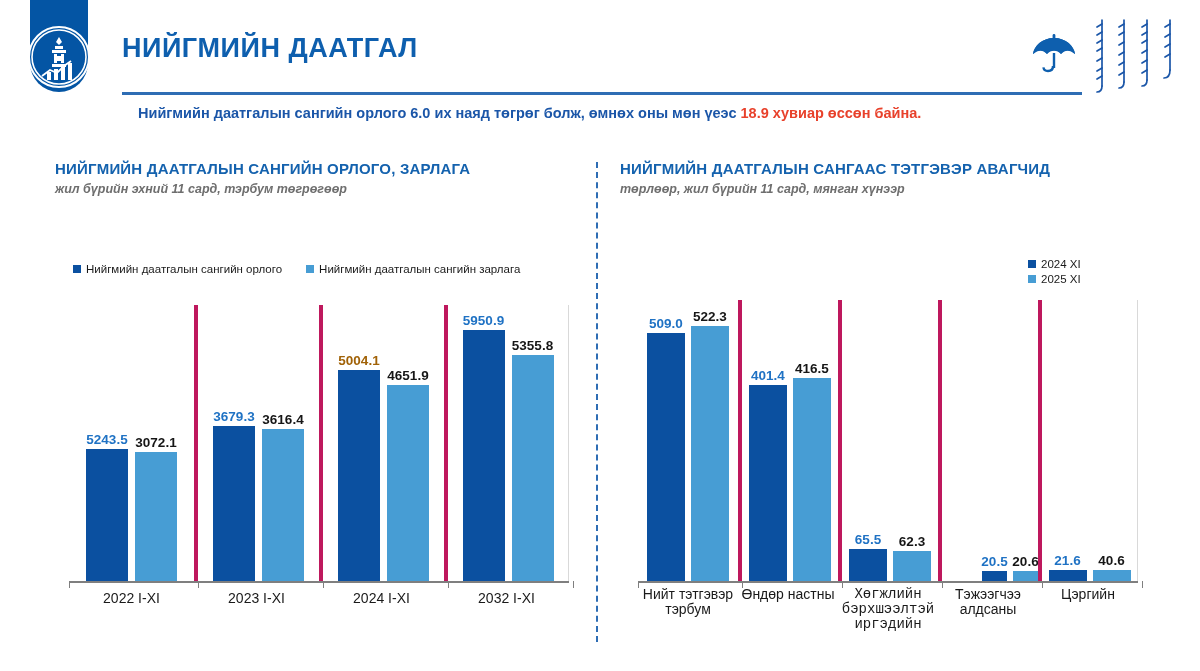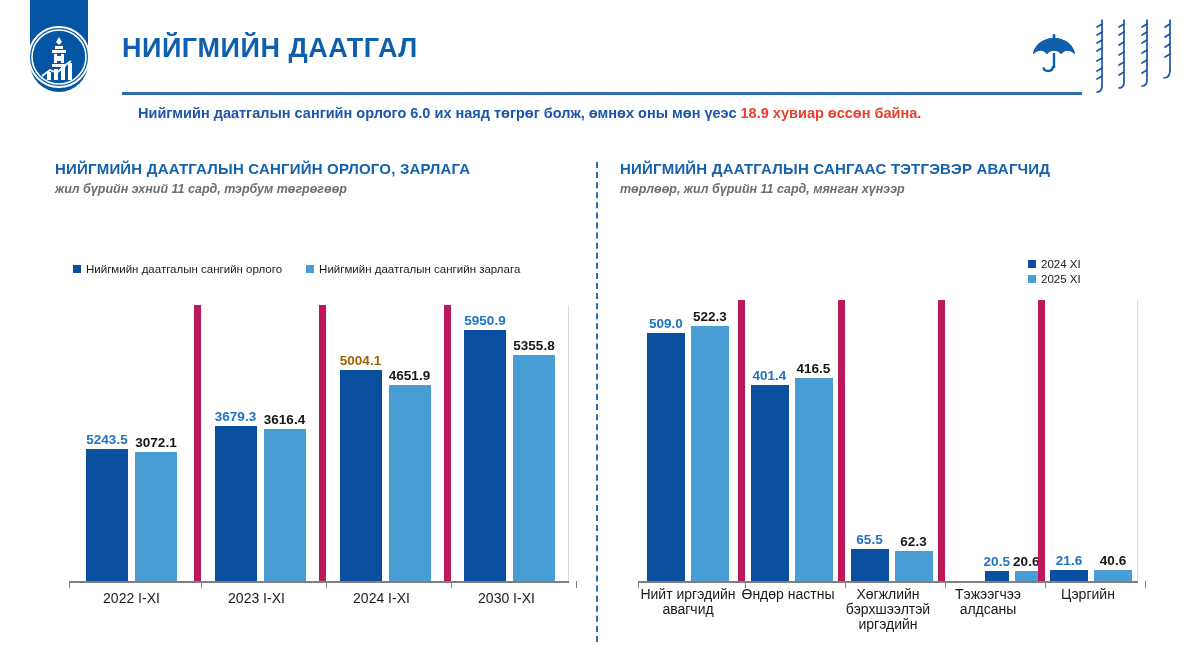--- a/index.html
+++ b/index.html
@@ -85,21 +85,21 @@
     border-bottom:2px solid #7F7F7F;
   }
   #plot-left  { left:14px;  top:145px; width:500px; height:278px; }
   #plot-right { left:18px;  top:140px; width:500px; height:283px; }
 
   .group {
     position:absolute; bottom:0; top:0;
     display:flex; align-items:flex-end; justify-content:center;
     gap:6px;
   }
-  .group.sep { border-left:7px solid #be185d; }
+  .group.sep { border-left:4px solid #be185d; }
   .group.sep-last { border-right:1px solid #D9D9D9; }
 
   .bar-wrap { position:relative; display:flex; flex-direction:column;
               align-items:center; justify-content:flex-end; height:100%; }
   .bar { width:100%; }
   .bar.s1 { background:#0B50A0; }
   .bar.s2 { background:#479DD4; }
 
   .val {
     position:absolute; bottom:100%; margin-bottom:2px;
@@ -245,21 +245,21 @@
           <div class="val s2" style="color: rgb(22, 22, 22); bottom: 225.593px;">5355.8</div>
         </div>
         <div class="tick" style="left: 0px;"></div>
         <div class="tick" style="left: 125px;"></div>
       </div>
     </div>
   <div class="xlabels" id="xlabels-left">
       <div class="xlabel" style="width: 125px;">2022 I-XI</div>
       <div class="xlabel" style="width: 125px;">2023 I-XI</div>
       <div class="xlabel" style="width: 125px;">2024 I-XI</div>
-      <div class="xlabel" style="width: 125px;">2030 I-XI</div>
+      <div class="xlabel" style="width: 125px;">2032 I-XI</div>
     </div>
 </div>
 
 <div class="panel" id="panel-right">
   <div class="panel-title">НИЙГМИЙН ДААТГАЛЫН САНГААС ТЭТГЭВЭР АВАГЧИД</div>
   <div class="panel-subtitle">төрлөөр, жил бүрийн 11 сард, мянган хүнээр</div>
 
   <div class="legend" id="legend-right">
     <div class="legend-item">
       <span class="legend-swatch" style="background:#0B50A0"></span>
@@ -323,19 +323,19 @@
         </div>
         <div class="bar-wrap" style="width: 38px;">
           <div class="bar s2" style="height: 11.1248px; background: rgb(71, 157, 212);"></div>
           <div class="val s2" style="color: rgb(22, 22, 22); bottom: 11.1248px;">40.6</div>
         </div>
         <div class="tick" style="left: 0px;"></div>
         <div class="tick" style="left: 100px;"></div>
       </div>
     </div>
   <div class="xlabels" id="xlabels-right">
-      <div class="xlabel" style="width: 100px;">Нийт иргэдийн авагчид</div>
+      <div class="xlabel" style="width: 100px;">Нийт тэтгэвэр тэрбум</div>
       <div class="xlabel" style="width: 100px;">Өндөр настны</div>
-      <div class="xlabel" style="width: 100px;">Хөгжлийн бэрхшээлтэй иргэдийн</div>
+      <div class="xlabel" style="width: 100px; font-family: Liberation Mono, monospace;">Хөгжлийн бэрхшээлтэй иргэдийн</div>
       <div class="xlabel" style="width: 100px;">Тэжээгчээ алдсаны</div>
       <div class="xlabel" style="width: 100px;">Цэргийн</div>
     </div>
 </div>
 
 </body></html>

